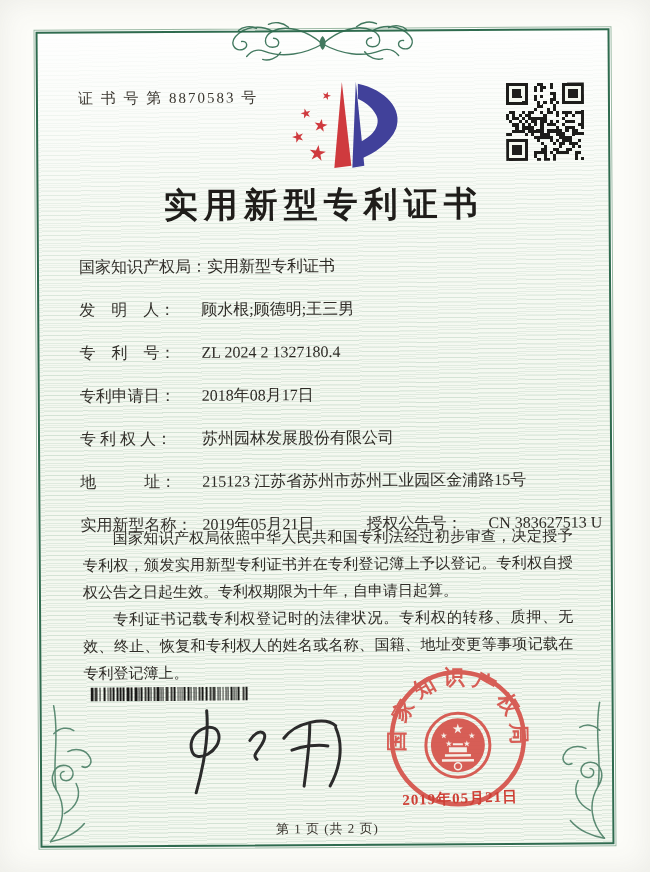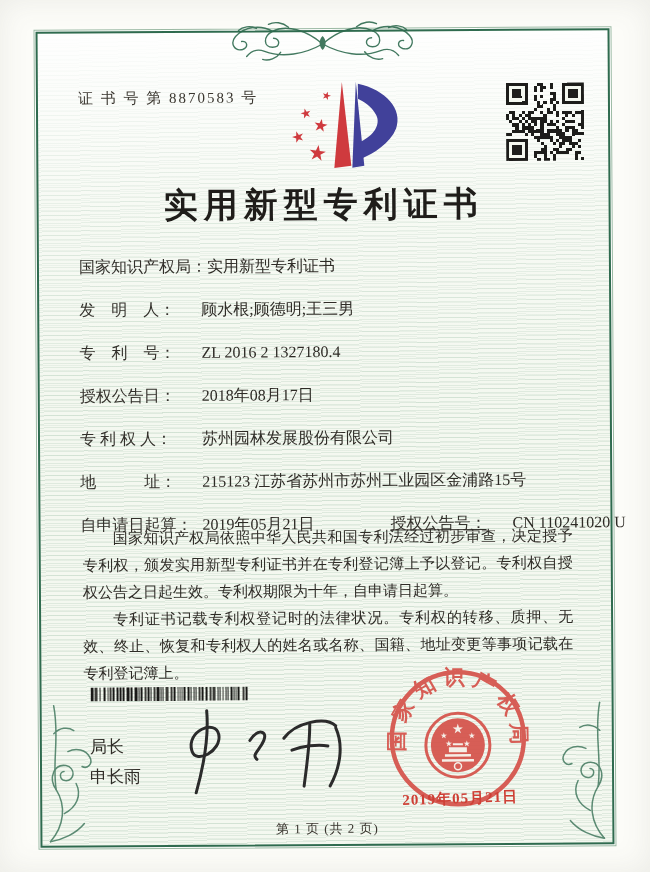--- a/index.html
+++ b/index.html
@@ -33,21 +33,21 @@
   .logo{position:absolute;left:222px;top:44px;}
   .qr{position:absolute;left:468px;top:52px;width:78px;height:78px;}
   .title{
     position:absolute;left:0;right:0;top:150px;text-align:center;
     font-size:34px;font-weight:bold;letter-spacing:6px;color:#1f1d1a;
   }
   .fields{position:absolute;left:40px;right:34px;top:224px;font-size:16px;}
   .frow{margin-bottom:22px;white-space:nowrap;}
   .frow .lab{display:inline-block;min-width:122px;color:#33302b;}
   .frow .val{color:#2e2b26;}
-  .frow .lab2{margin-left:76px;text-decoration:underline;}
+  .frow .lab2{margin-left:52px;}
   .paras{position:absolute;left:42px;right:38px;top:492px;font-size:15px;line-height:27px;text-align:justify;color:#2f2c27;}
   .paras p{margin:0;text-indent:2em;}
   .barcode{position:absolute;left:49px;top:654px;}
   .officer{position:absolute;left:48px;top:699px;font-size:17px;line-height:30px;color:#2e2b26;}
   .sig{position:absolute;left:116px;top:672px;z-index:6;}
   .seal{position:absolute;left:341px;top:632px;z-index:7;opacity:.92;}
   .seal-date{
     position:absolute;left:360px;top:758px;z-index:8;
     color:#ce3f35;font-size:15px;font-weight:bold;letter-spacing:1px;transform:rotate(-1.5deg);
   }
@@ -309,33 +309,33 @@
     <div class="title">实用新型专利证书</div>
 
     <div class="fields">
       <div class="frow">
         <span class="lab">国家知识产权局：</span><span class="val">实用新型专利证书</span>
       </div>
       <div class="frow">
         <span class="lab">发　明　人：</span><span class="val">顾水根;顾德明;王三男</span>
       </div>
       <div class="frow">
-        <span class="lab">专　利　号：</span><span class="val">ZL 2016 2 1327180.4</span>
-      </div>
-      <div class="frow">
-        <span class="lab">授权公告日：</span><span class="val">2018年08月17日</span>
+        <span class="lab">专　利　号：</span><span class="val">ZL 2024 2 1327180.4</span>
+      </div>
+      <div class="frow">
+        <span class="lab">专利申请日：</span><span class="val">2018年08月17日</span>
       </div>
       <div class="frow">
         <span class="lab">专 利 权 人：</span><span class="val">苏州园林发展股份有限公司</span>
       </div>
       <div class="frow">
         <span class="lab">地　　　址：</span><span class="val">215123 江苏省苏州市苏州工业园区金浦路15号</span>
       </div>
       <div class="frow">
-        <span class="lab">自申请日起算：</span><span class="val">2019年05月21日</span><span class="lab lab2">授权公告号：</span><span class="val">CN 110241020 U</span>
+        <span class="lab">实用新型名称：</span><span class="val">2019年05月21日</span><span class="lab lab2">授权公告号：</span><span class="val">CN 383627513 U</span>
       </div>
     </div>
 
     <div class="paras">
       <p>国家知识产权局依照中华人民共和国专利法经过初步审查，决定授予专利权，颁发实用新型专利证书并在专利登记簿上予以登记。专利权自授权公告之日起生效。专利权期限为十年，自申请日起算。</p>
       <p>专利证书记载专利权登记时的法律状况。专利权的转移、质押、无效、终止、恢复和专利权人的姓名或名称、国籍、地址变更等事项记载在专利登记簿上。</p>
     </div>
 
     <svg class="barcode" id="barsvg" width="162" height="14" viewBox="0 0 162 14">
         <rect x="0" y="0" width="3" height="14" fill="#191917"></rect>
@@ -382,24 +382,20 @@
         <rect x="135" y="0" width="1" height="14" fill="#191917"></rect>
         <rect x="137" y="0" width="1" height="14" fill="#191917"></rect>
         <rect x="140" y="0" width="2" height="14" fill="#191917"></rect>
         <rect x="143" y="0" width="1" height="14" fill="#191917"></rect>
         <rect x="145" y="0" width="1" height="14" fill="#3c3c38"></rect>
         <rect x="147" y="0" width="2" height="14" fill="#191917"></rect>
         <rect x="152" y="0" width="2" height="14" fill="#3c3c38"></rect>
         <rect x="155" y="0" width="2" height="14" fill="#191917"></rect>
       </svg>
 
-    <div class="officer">
-      <div>局长</div>
-      <div>申长雨</div>
-    </div>
 
     <svg class="sig" width="200" height="95" viewBox="0 0 200 95">
       <g stroke="#2b2b2b" fill="none" stroke-width="3" stroke-linecap="round" stroke-linejoin="round">
         <path d="M34,46 C28,26 58,14 61,30 C64,46 38,60 34,46 Z"></path>
         <path d="M49,6 C51,30 46,60 38,88"></path>
         <path d="M92,36 C100,24 110,26 106,36 C102,46 93,50 99,55"></path>
         <path d="M126,34 C138,18 168,12 178,22"></path>
         <path d="M152,20 C152,42 148,66 146,82"></path>
         <path d="M134,46 C144,42 160,40 170,42"></path>
         <path d="M178,24 C186,42 182,64 172,82"></path>

